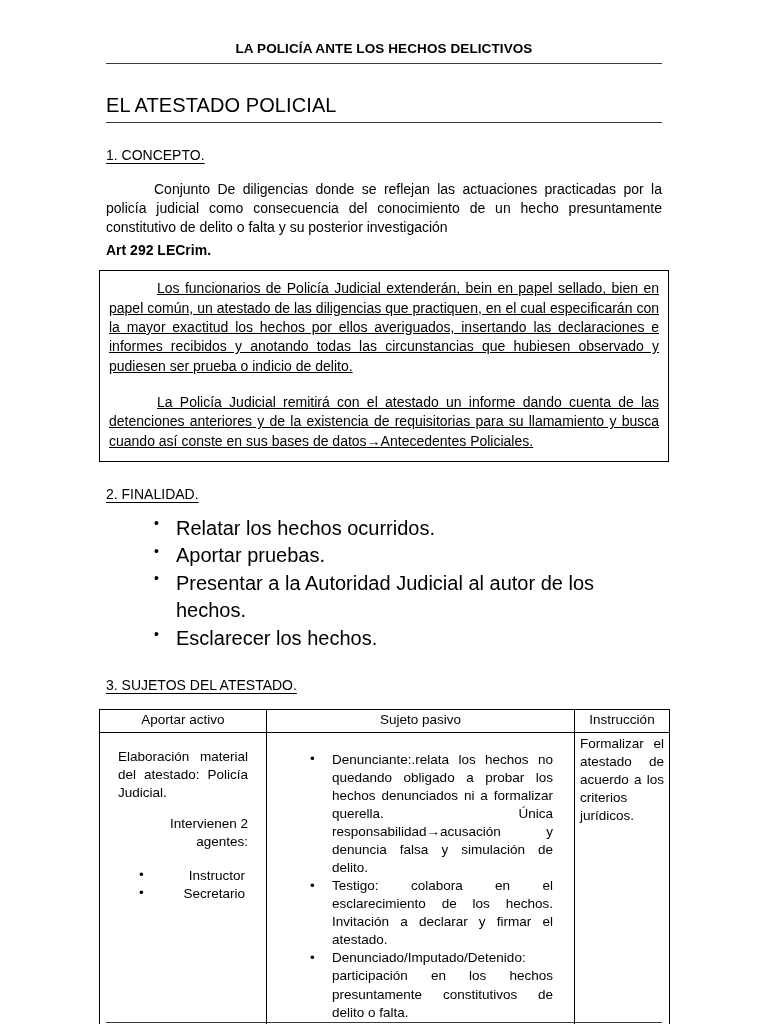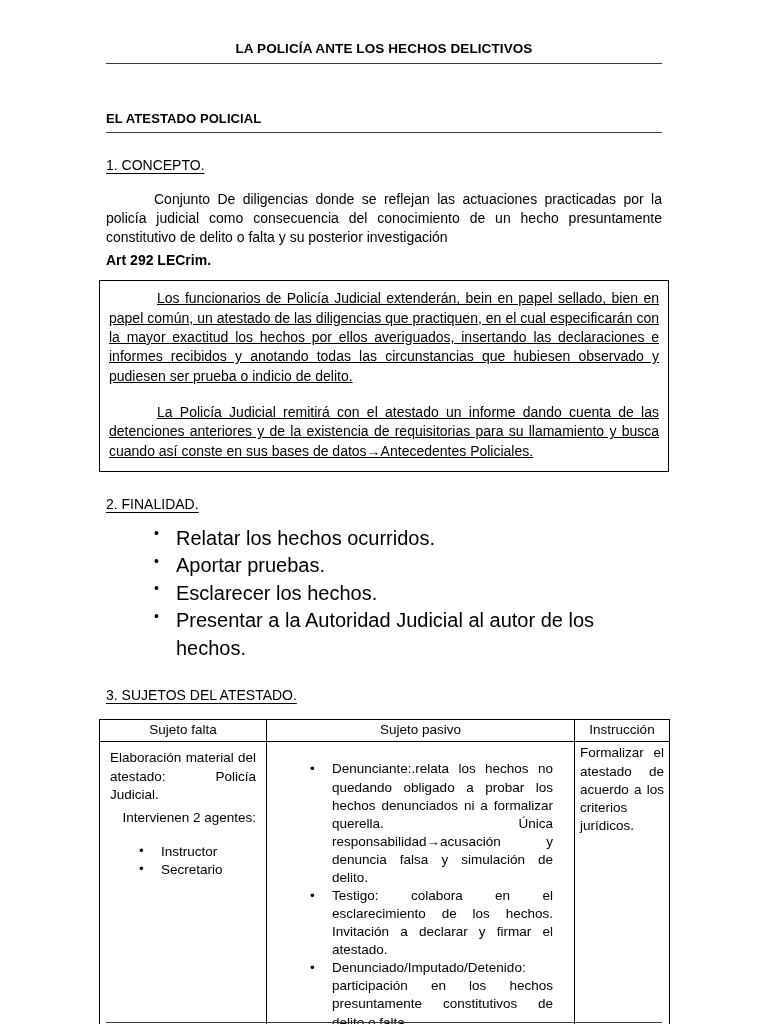--- a/index.html
+++ b/index.html
@@ -40,24 +40,24 @@
   .rule {
     border: 0;
     border-top: 1.6px solid #3a3a3a;
     margin: 0;
     width: 556px;
   }
   .rule-head { margin-top: 6px; }
 
   
   .doc-title {
-    font-size: 13px;
-    font-weight: bold;
+    font-size: 20px;
+    font-weight: normal;
     letter-spacing: 0.1px;
-    margin-top: 48px;
+    margin-top: 30px;
     line-height: 1.15;
   }
   .rule-title { margin-top: 5px; }
 
   
   .section-heading {
     font-size: 14px;
     text-decoration: underline;
     text-underline-offset: 3px;
     margin-top: 24px;
@@ -146,41 +146,41 @@
   }
   table.subjects td {
     padding: 2px 5px 4px 5px;
     text-align: justify;
     text-justify: inter-word;
   }
   .col-a { width: 167px; }
   .col-b { width: 308px; }
   .col-c { width: 95px; }
 
-  td .cell-par { margin: 5px; }
+  td .cell-par { margin: 13px; }
 
   td ul.cell-list {
     margin: 16px;
     padding-left: 22px;
     list-style: none;
   }
   td ul.cell-list li {
     position: relative;
     padding-left: 22px;
     text-align: justify;
     text-justify: inter-word;
   }
   td ul.cell-list li::before {
     content: "\2022";
     position: absolute;
     left: 0;
     top: -0.5px;
   }
   td ul.cell-list.tight { padding-left: 18px; }
-  td ul.cell-list.tight li { text-align: left; }
+  td ul.cell-list.tight li { text-align: right; }
 
   
   .nostretch { text-align: right; }
 
   
   .footer-rule {
     position: absolute;
     left: 106px;
     top: 1014px;
     width: 556px;
@@ -212,37 +212,37 @@
     <p>La Policía Judicial remitirá con el atestado un informe dando cuenta de las detenciones anteriores y de la existencia de requisitorias para su llamamiento y busca cuando así conste en sus bases de datos→Antecedentes Policiales.</p>
   </div>
 
   <div class="section-heading-wrap">
     <div class="section-heading">2. FINALIDAD.</div>
   </div>
 
   <ul class="plain-list">
     <li>Relatar los hechos ocurridos.</li>
     <li>Aportar pruebas.</li>
+    <li>Presentar a la Autoridad Judicial al autor de los hechos.</li>
     <li>Esclarecer los hechos.</li>
-    <li>Presentar a la Autoridad Judicial al autor de los hechos.</li>
   </ul>
 
   <div class="section-heading-wrap">
     <div class="section-heading">3. SUJETOS DEL ATESTADO.</div>
   </div>
 
   <table class="subjects">
     <colgroup>
       <col class="col-a">
       <col class="col-b">
       <col class="col-c">
     </colgroup>
     <thead>
       <tr>
-        <th>Sujeto falta</th>
+        <th>Aportar activo</th>
         <th>Sujeto pasivo</th>
         <th>Instrucción</th>
       </tr>
     </thead>
     <tbody>
       <tr>
         <td>
           <p class="cell-par">Elaboración material del atestado: Policía Judicial.</p>
           <p class="cell-par nostretch">Intervienen 2 agentes:</p>
           <ul class="cell-list tight">

